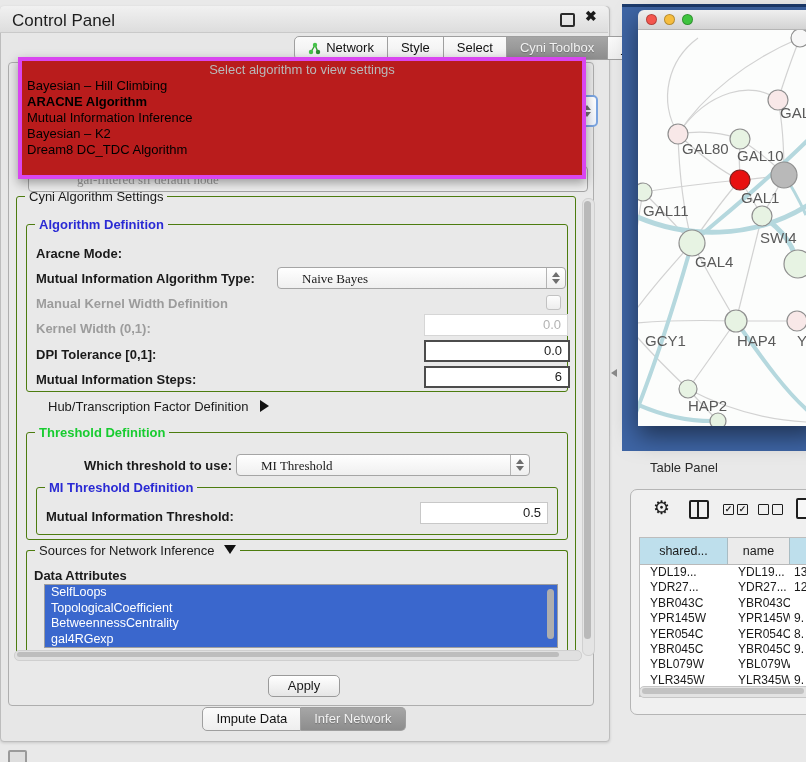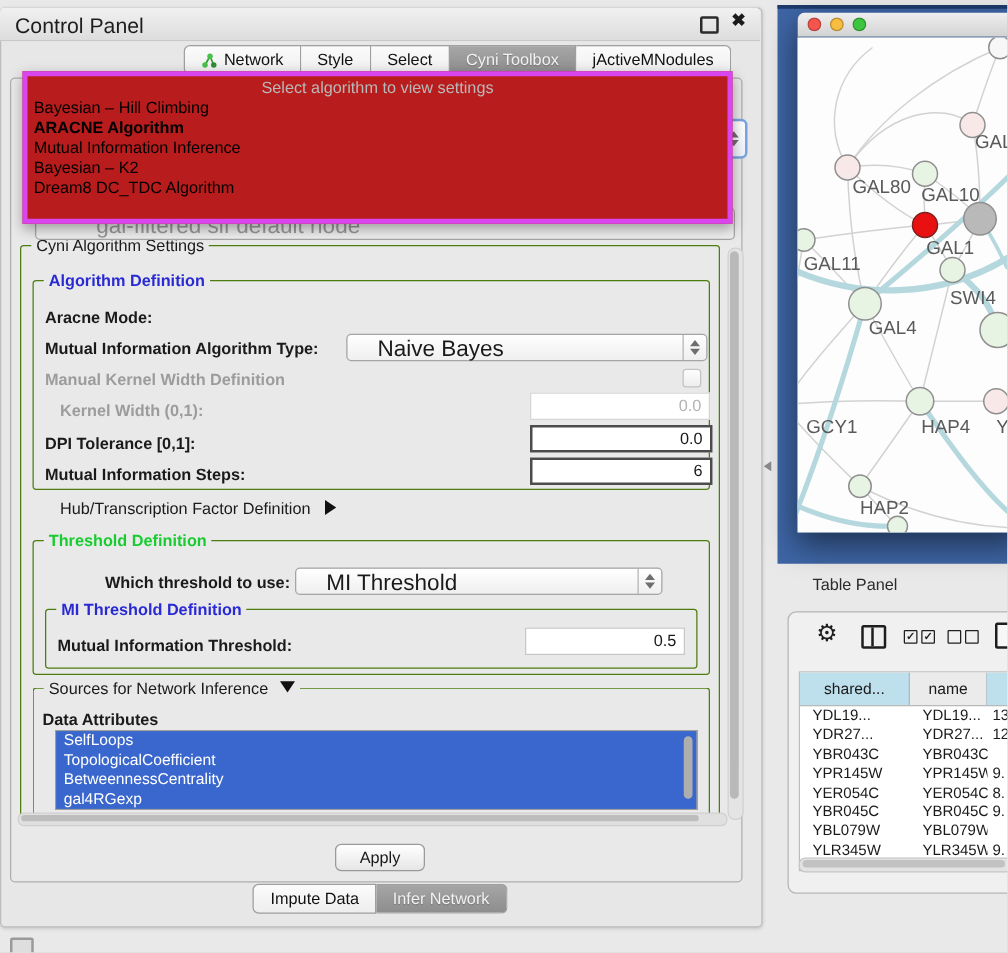--- a/index.html
+++ b/index.html
@@ -8,40 +8,40 @@
   .abs{position:absolute;}
   
   .cpanel{left:0;top:6px;width:608px;height:734px;background:#e7e7e7;
           border:1px solid #bdbdbd;border-radius:4px;box-shadow:0 1px 3px rgba(0,0,0,.15);}
   .cp-titlebar{left:0;top:6px;width:608px;height:26px;background:linear-gradient(#f1f1f1,#dddddd);
           border-bottom:1px solid #c9c9c9;border-radius:4px 4px 0 0;}
   .cp-title{left:12px;top:11px;font-size:17px;color:#1d1d1d;}
   .float-ic{left:560px;top:13px;width:11px;height:10px;border:2px solid #2b2b2b;border-radius:2px;}
   .close-ic{left:585px;top:8px;font-size:14px;font-weight:bold;color:#1b1b1b;}
   
-  .tabrow{left:0;top:36px;width:732px;display:flex;justify-content:center;}
+  .tabrow{left:0;top:36px;width:732px;display:flex;justify-content:flex-end;}
   .tab{height:20px;line-height:20px;padding:1px 13px;font-size:13px;background:linear-gradient(#fbfbfb,#eeeeee);
        border:1px solid #9f9f9f;border-left-width:0;color:#111;display:flex;align-items:center;gap:5px;}
   .tab:first-child{border-left-width:1px;border-radius:5px 0 0 5px;}
   .tab:last-child{border-radius:0 5px 5px 0;}
   .tab.sel{background:linear-gradient(#a6a6a6,#8d8d8d);color:#f2f2f2;text-shadow:0 1px 1px rgba(0,0,0,.25);}
   
   .outerpanel{left:8px;top:62px;width:584px;height:642px;background:#e9e9e9;
               border:1px solid #aeaeae;border-radius:4px;}
   
   .gbox{border:1px solid #4d7c0f;border-radius:3px;}
   .glabel{position:absolute;top:-8px;left:8px;background:#e9e9e9;padding:0 4px;font-size:13px;white-space:nowrap;}
   .lbl{font-size:13px;font-weight:bold;white-space:nowrap;}
   .lbl.dis{color:#9c9c9c;}
   .inp{background:#fff;border:1px solid #c8c8c8;font-size:13px;text-align:right;
        padding:0 6px;line-height:20px;height:20px;box-sizing:content-box;}
   .inp.focus{border:2px solid #4c4c4c;line-height:18px;height:18px;}
   .inp.dis{color:#b3b3b3;border-color:#d6d6d6;}
   .combo{background:linear-gradient(#ffffff,#efefef);border:1px solid #a5a5a5;border-radius:4px;
-         font-size:18px;line-height:22px;height:22px;padding-left:24px;box-sizing:border-box;}
+         font-size:13px;line-height:22px;height:22px;padding-left:24px;box-sizing:border-box;font-family:Liberation Serif, serif;}
   .stepper{position:absolute;right:0;top:0;width:18px;height:100%;border-left:1px solid #b4b4b4;
            display:flex;flex-direction:column;align-items:center;justify-content:center;gap:2px;}
   .tri-up{width:0;height:0;border-left:4px solid transparent;border-right:4px solid transparent;border-bottom:5px solid #6e6e6e;}
   .tri-dn{width:0;height:0;border-left:4px solid transparent;border-right:4px solid transparent;border-top:5px solid #6e6e6e;}
   .tri-right{display:inline-block;width:0;height:0;border-top:6px solid transparent;border-bottom:6px solid transparent;border-left:9px solid #111;vertical-align:-1px;}
   .tri-down{display:inline-block;width:0;height:0;border-left:6px solid transparent;border-right:6px solid transparent;border-top:9px solid #111;vertical-align:1px;}
   .cb{width:13px;height:13px;border:1px solid #c2c2c2;border-radius:3px;background:linear-gradient(#fdfdfd,#ededed);}
   
   .popup{left:18px;top:57px;width:560px;height:114px;background:#b91c1c;border:4px solid #d946ef;
          box-shadow:0 4px 10px rgba(0,0,0,.35);z-index:60;}
@@ -163,21 +163,21 @@
     <span>Naive Bayes</span>
     <div class="stepper">
         <div class="tri-up"></div>
         <div class="tri-dn"></div>
       </div>
   </div>
 
   <div class="abs lbl dis" style="left:36px;top:296px;">Manual Kernel Width Definition</div>
   <div class="abs cb" style="left:546px;top:295px;"></div>
 
-  <div class="abs lbl dis" style="left:36px;top:321px;margin-left:12px;">Kernel Width (0,1):</div>
+  <div class="abs lbl dis" style="left:36px;top:321px;">Kernel Width (0,1):</div>
   <div class="abs inp dis" style="left:424px;top:314px;width:130px;">0.0</div>
 
   <div class="abs lbl" style="left:36px;top:347px;">DPI Tolerance [0,1]:</div>
   <div class="abs inp focus" style="left:424px;top:340px;width:130px;">0.0</div>
 
   <div class="abs lbl" style="left:36px;top:372px;">Mutual Information Steps:</div>
   <div class="abs inp focus" style="left:424px;top:366px;width:130px;">6</div>
 
   <div class="abs" style="left:36px;top:399px;font-size:13px;margin-left:12px;">
     <span>Hub/Transcription Factor Definition</span>

